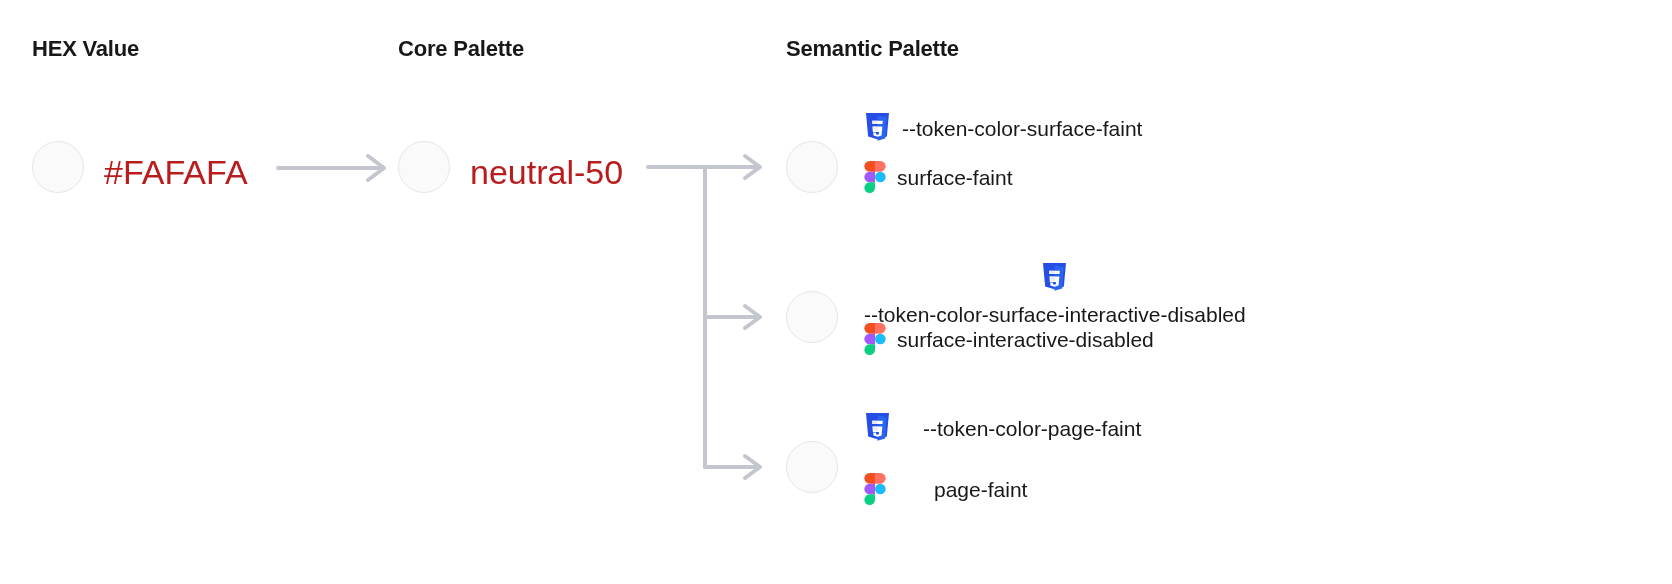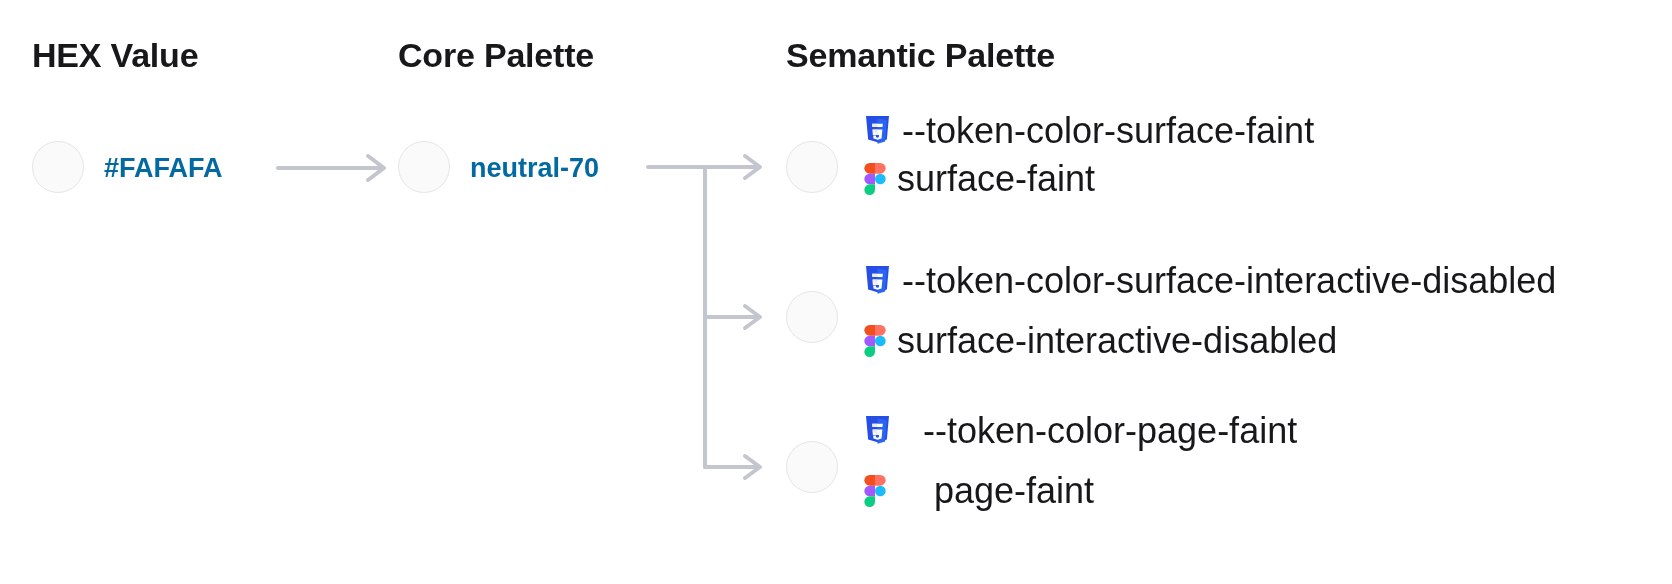--- a/index.html
+++ b/index.html
@@ -9,21 +9,21 @@
     font-family:"Liberation Sans","DejaVu Sans",sans-serif;
     -webkit-font-smoothing:antialiased;
     overflow:hidden;
     position:relative;
   }
   .stage{position:absolute;inset:0;}
 
   
   .col-head{
     position:absolute;
-    font-size:34px;
+    font-size:22px;
     font-weight:700;
     color:#18181b;
     letter-spacing:-0.2px;
     white-space:nowrap;
   }
   #head-hex{left:32px;top:36px;}
   #head-core{left:398px;top:36px;}
   #head-sem{left:786px;top:36px;}
 
   
@@ -32,43 +32,43 @@
     width:52px;height:52px;
     border-radius:50%;
     background:#FAFAFA;
     border:1.5px solid #E6E6E9;
     box-sizing:border-box;
   }
 
   
   .value-label{
     position:absolute;
-    font-size:27px;
-    font-weight:700;
-    color:#0369a1;
+    font-size:34px;
+    font-weight:400;
+    color:#b91c1c;
     white-space:nowrap;
     line-height:1;
   }
 
   
   .connector{position:absolute;pointer-events:none;}
 
   
   .sem-row{position:absolute;left:786px;width:880px;}
   .sem-row .swatch{left:0;}
   .tok-line{
     position:absolute;
     left:78px;
     display:flex;
     align-items:center;
     gap:11px;
     white-space:nowrap;
   }
   .tok-line .tok-text{
-    font-size:36px;
+    font-size:21px;
     font-weight:400;
     color:#18181b;
     line-height:1;
     white-space:nowrap;
   }
   .ico{display:block;flex:0 0 auto;}
 </style>
 </head>
 <body>
 
@@ -80,21 +80,21 @@
 
   <div class="swatch" style="left: 32px; top: 141px; background: rgb(250, 250, 250);"></div>
   <div class="value-label" style="left:104px;top:155px;">#FAFAFA</div>
 
   <svg class="connector" style="left:276px;top:148px;" width="116" height="40" viewBox="0 0 116 40">
     <path d="M2 20 H104" stroke="#C3C6CE" stroke-width="4" stroke-linecap="round" fill="none"></path>
     <path d="M92 8 L108 20 L92 32" stroke="#C3C6CE" stroke-width="4" stroke-linecap="round" stroke-linejoin="round" fill="none"></path>
   </svg>
 
   <div class="swatch" style="left: 398px; top: 141px; background: rgb(250, 250, 250);"></div>
-  <div class="value-label" style="left:470px;top:155px;">neutral-70</div>
+  <div class="value-label" style="left:470px;top:155px;">neutral-50</div>
 
   <svg class="connector" style="left:644px;top:140px;" width="130" height="345" viewBox="0 0 130 345">
 
     <path d="M4 27 H61 V327" stroke="#C3C6CE" stroke-width="4" stroke-linecap="round" stroke-linejoin="round" fill="none"></path>
 
     <path d="M61 27 H112" stroke="#C3C6CE" stroke-width="4" stroke-linecap="round" fill="none"></path>
     <path d="M101 16 L116 27 L101 38" stroke="#C3C6CE" stroke-width="4" stroke-linecap="round" stroke-linejoin="round" fill="none"></path>
 
     <path d="M61 177 H112" stroke="#C3C6CE" stroke-width="4" stroke-linecap="round" fill="none"></path>
     <path d="M101 166 L116 177 L101 188" stroke="#C3C6CE" stroke-width="4" stroke-linecap="round" stroke-linejoin="round" fill="none"></path>
@@ -124,21 +124,21 @@
         <path fill="#A259FF" d="M9.5 19H19v19H9.5a9.5 9.5 0 0 1 0-19z"></path>
         <path fill="#0ACF83" d="M9.5 38H19v9.5A9.5 9.5 0 1 1 9.5 38z"></path>
       </svg>
       <span class="tok-text">surface-faint</span>
     </div>
   </div>
 
   <div class="sem-row" style="top:291px;">
     <div class="swatch" style="top: 0px; background: rgb(250, 250, 250);"></div>
 
-    <div class="tok-line" style="top:-28px;">
+    <div class="tok-line" style="top:-28px;flex-direction:column;">
       <svg class="ico" width="27" height="30" viewBox="0 0 124 141">
         <path fill="#264DE4" d="M8 0h108l-10 110-44 13-44-13z"></path>
         <path fill="#2965F1" d="M62 10v120l36-10 8-100z"></path>
         <path fill="#FFFFFF" d="M37 36h50l-1.6 16H37.6zM39 64h46l-4 42-19 6-19-6-1.2-14h13l.6 8 6.6 2 6.6-2 .8-11H39.8z"></path>
         <path fill="#EBEBEB" d="M62 36H37l1.6 16H62zM62 64H39l.8 14h12.6l.6 8 6.6 2h2.4z"></path>
       </svg>
       <span class="tok-text">--token-color-surface-interactive-disabled</span>
     </div>
 
     <div class="tok-line" style="top:32px;justify-content:center;">

